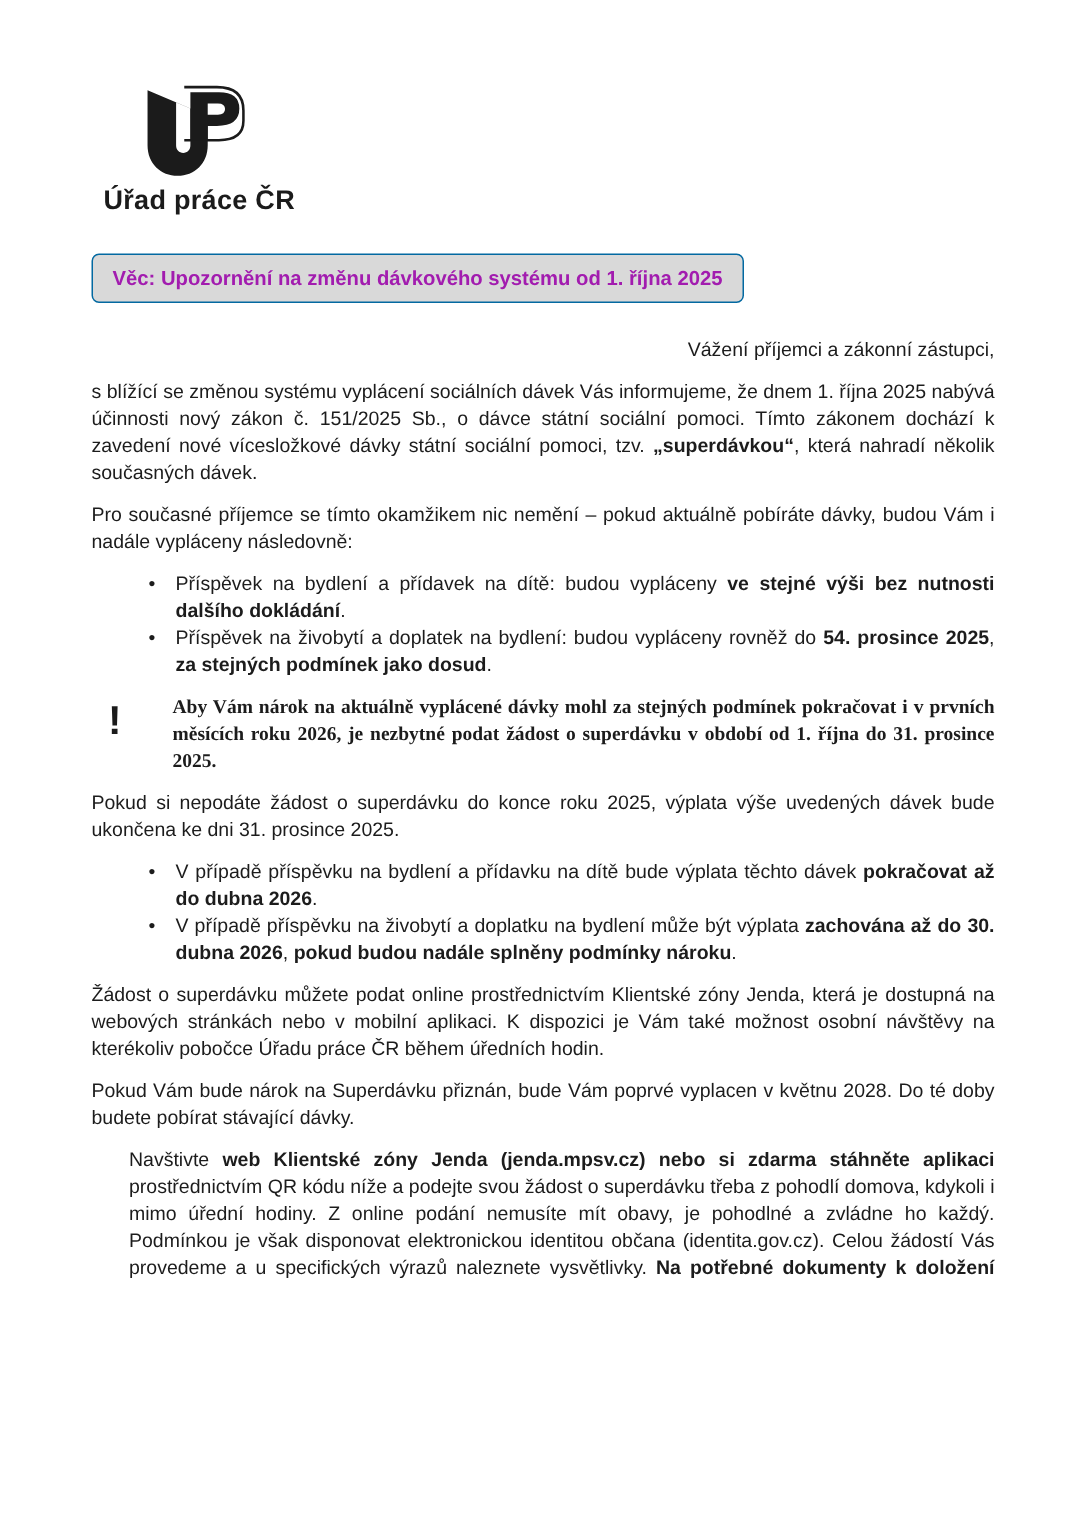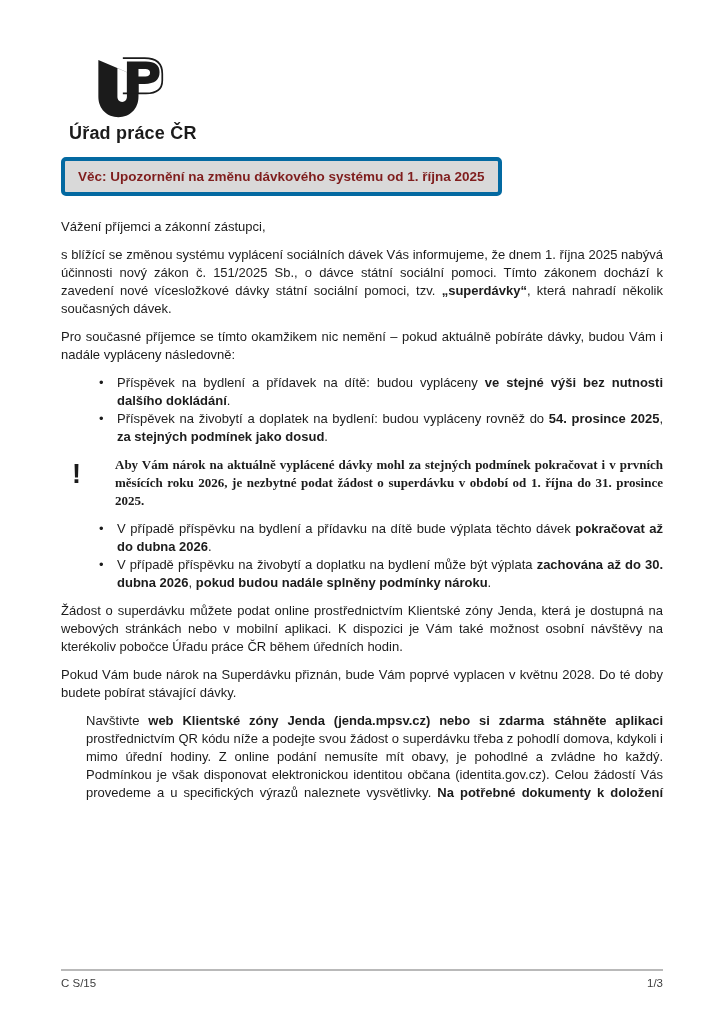--- a/index.html
+++ b/index.html
@@ -19,36 +19,36 @@
   
   .logo-block { line-height:0; }
   .logo-mark { display:block; margin-left:36px; }
   .logo-text {
     font-size:18px; font-weight:700; line-height:20px;
     margin-top:3px; margin-left:8px; letter-spacing:0.2px; color:#1b1b1b;
   }
   
   .subject-box {
     display:inline-block;
-    margin-top:14px;
+    margin-top:26px;
     background:#d9d9d9;
-    border:4px solid #0369a1;
+    border:1px solid #0369a1;
     border-radius:5px;
     padding:8px 13px;
     font-size:13.5px; font-weight:700;
-    color:#7f1d1d;
+    color:#a21caf;
   }
   
   .doc-body { margin-top:22px; }
   .para, .btext, .wtext {
     font-size:13px; line-height:18px;
     text-align:justify;
   }
   .para { margin-bottom:10px; }
-  .para.greeting { text-align:left; margin-bottom:10px;margin-top:16px; }
+  .para.greeting { text-align:right; margin-bottom:10px;margin-top:16px; }
   .para.justify-last { text-align-last:justify; margin-bottom:0;margin-left:25px; }
   b { font-weight:700; }
   .blist { margin:1px 0 10px 0; }
   .bitem { display:flex; padding-left:38px; }
   .bdot { flex:none; width:18px; font-size:13px; line-height:18px; }
   .btext { flex:1; }
   .warning { display:flex; padding-left:11px; margin:4px 0 10px 0; }
   .wmark {
     flex:none; width:43px;
     font-size:27px; font-weight:700; line-height:1;
@@ -86,49 +86,46 @@
     </svg>
     <div class="logo-text">Úřad práce ČR</div>
   </div>
 
   <div class="subject-box">
     <span>Věc: Upozornění na změnu dávkového systému od 1. října 2025</span>
   </div>
 
   <div class="doc-body" id="doc-body">
       <div class="para greeting"><span>Vážení příjemci a zákonní zástupci,</span></div>
-      <div class="para"><span>s blížící se změnou systému vyplácení sociálních dávek Vás informujeme, že dnem 1. října 2025 nabývá účinnosti nový zákon č. 151/2025 Sb., o dávce státní sociální pomoci. Tímto zákonem dochází k zavedení nové vícesložkové dávky státní sociální pomoci, tzv. </span><b>„superdávky“</b><span>, která nahradí několik současných dávek.</span></div>
+      <div class="para"><span>s blížící se změnou systému vyplácení sociálních dávek Vás informujeme, že dnem 1. října 2025 nabývá účinnosti nový zákon č. 151/2025 Sb., o dávce státní sociální pomoci. Tímto zákonem dochází k zavedení nové vícesložkové dávky státní sociální pomoci, tzv. </span><b>„superdávkou“</b><span>, která nahradí několik současných dávek.</span></div>
       <div class="para"><span>Pro současné příjemce se tímto okamžikem nic nemění – pokud aktuálně pobíráte dávky, budou Vám i nadále vypláceny následovně:</span></div>
       <div class="blist">
         <div class="bitem">
           <span class="bdot">•</span>
           <div class="btext"><span>Příspěvek na bydlení a přídavek na dítě: budou vypláceny </span><b>ve stejné výši bez nutnosti dalšího dokládání</b><span>.</span></div>
         </div>
         <div class="bitem">
           <span class="bdot">•</span>
           <div class="btext"><span>Příspěvek na živobytí a doplatek na bydlení: budou vypláceny rovněž do </span><b>54. prosince 2025</b><span>, </span><b>za stejných podmínek jako dosud</b><span>.</span></div>
         </div>
       </div>
       <div class="warning">
         <div class="wmark">!</div>
         <div class="wtext"><b>Aby Vám nárok na aktuálně vyplácené dávky mohl za stejných podmínek pokračovat i v prvních měsících roku 2026, je nezbytné podat žádost o superdávku v období od 1. října do 31. prosince 2025.</b></div>
       </div>
+      <div class="para"><span>Pokud si nepodáte žádost o superdávku do konce roku 2025, výplata výše uvedených dávek bude ukončena ke dni 31. prosince 2025.</span></div>
       <div class="blist">
         <div class="bitem">
           <span class="bdot">•</span>
           <div class="btext"><span>V případě příspěvku na bydlení a přídavku na dítě bude výplata těchto dávek </span><b>pokračovat až do dubna 2026</b><span>.</span></div>
         </div>
         <div class="bitem">
           <span class="bdot">•</span>
           <div class="btext"><span>V případě příspěvku na živobytí a doplatku na bydlení může být výplata </span><b>zachována až do 30. dubna 2026</b><span>, </span><b>pokud budou nadále splněny podmínky nároku</b><span>.</span></div>
         </div>
       </div>
       <div class="para"><span>Žádost o superdávku můžete podat online prostřednictvím Klientské zóny Jenda, která je dostupná na webových stránkách nebo v mobilní aplikaci. K dispozici je Vám také možnost osobní návštěvy na kterékoliv pobočce Úřadu práce ČR během úředních hodin.</span></div>
       <div class="para"><span>Pokud Vám bude nárok na Superdávku přiznán, bude Vám poprvé vyplacen v květnu 2028. Do té doby budete pobírat stávající dávky.</span></div>
       <div class="para justify-last"><span>Navštivte </span><b>web Klientské zóny Jenda (jenda.mpsv.cz) nebo si zdarma stáhněte aplikaci</b><span> prostřednictvím QR kódu níže a podejte svou žádost o superdávku třeba z pohodlí domova, kdykoli i mimo úřední hodiny. Z online podání nemusíte mít obavy, je pohodlné a zvládne ho každý. Podmínkou je však disponovat elektronickou identitou občana (identita.gov.cz). Celou žádostí Vás provedeme a u specifických výrazů naleznete vysvětlivky. </span><b>Na potřebné dokumenty k doložení</b></div>
     </div>
 
-  <div class="footer">
-    <span>C S/15</span>
-    <span>1/3</span>
-  </div>
 
 </div>
 
 </body></html>

